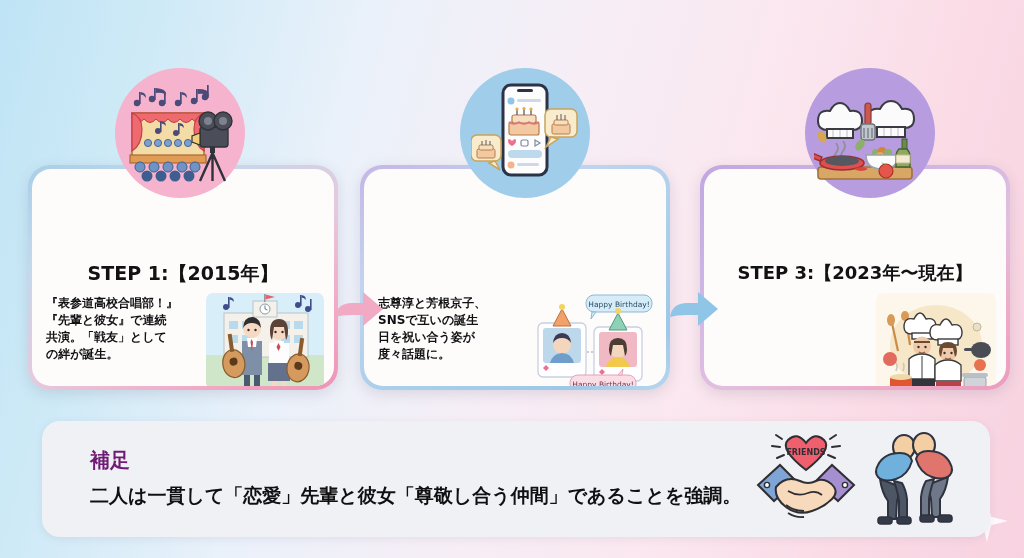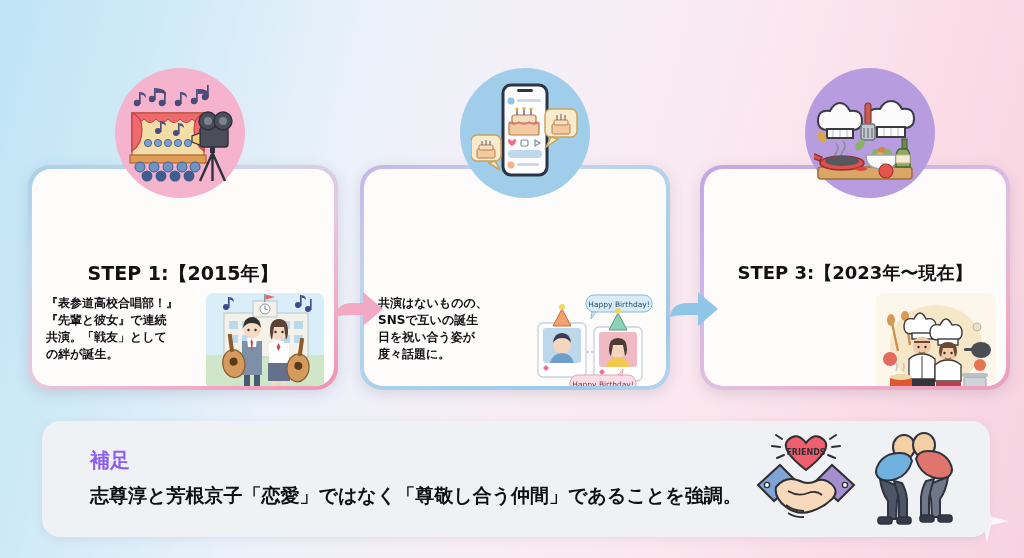--- a/index.html
+++ b/index.html
@@ -119,21 +119,21 @@
 
   
   #footer {
     position:absolute; left:42px; top:421px; width:948px; height:116px;
     background:#eff1f4;
     border-radius:18px;
     box-shadow:0 2px 9px rgba(90,90,110,.10);
   }
   #footer-text { position:absolute; left:48px; top:26px; }
   #footer-heading {
-    font-size:20px; font-weight:bold; color:#8b5cf6; margin-bottom:9px;
+    font-size:20px; font-weight:bold; color:#701a75; margin-bottom:9px;
     font-family:"DejaVu Sans","Liberation Sans",sans-serif;
   }
   #footer-note {
     font-size:19px; font-weight:bold; color:#101012; white-space:nowrap;
     font-family:"DejaVu Sans","Liberation Sans",sans-serif;
   }
   #footer-illus { position:absolute; right:28px; top:8px; display:flex; align-items:center; gap:6px; }
 </style>
 </head>
 <body>
@@ -232,21 +232,21 @@
             </div>
           </div>
         </div>
       </div>
     </div>
 
     <div class="card-wrap" id="card-2-wrap">
       <div class="card" id="card-2">
         <div class="card-inner">
           <div class="step-body">
-            <div class="step-text">共演はないものの、
+            <div class="step-text">志尊淳と芳根京子、
 SNSで互いの誕生
 日を祝い合う姿が
 度々話題に。</div>
             <div class="step-illu">
               <svg width="122" height="100" viewBox="0 0 122 100">
 
                 <g>
                   <rect x="52" y="2" width="66" height="17" rx="8" fill="#d6ecf8" stroke="#8fb8d0" stroke-width="1"></rect>
                   <path d="M62 19 l-5 7 l1-7z" fill="#d6ecf8" stroke="#8fb8d0" stroke-width="1"></path>
                   <text x="85" y="14" font-size="7.5" fill="#2b4f66" text-anchor="middle" font-family="DejaVu Sans, sans-serif">Happy Birthday!</text>
@@ -574,21 +574,21 @@
     <div class="arrow" id="arrow-2">
       <svg width="54" height="46" viewBox="0 0 54 46">
         <path d="M2 30 q2-14 17-14 h11 v-11 l20 17 l-20 17 v-11 h-10 q-12 0-18 2z" fill="#8fc6e8"></path>
       </svg>
     </div>
   </div>
 
   <div id="footer">
     <div id="footer-text">
       <div id="footer-heading">補足</div>
-      <div id="footer-note">志尊淳と芳根京子「恋愛」ではなく「尊敬し合う仲間」であることを強調。</div>
+      <div id="footer-note">二人は一貫して「恋愛」先輩と彼女「尊敬し合う仲間」であることを強調。</div>
     </div>
     <div id="footer-illus">
 
       <div>
         <svg width="104" height="98" viewBox="0 0 104 98">
 
           <g>
             <path d="M52 14 q-9-12-18-3 q-9 9 18 30 q27-21 18-30 q-9-9-18 3z" fill="#ef5f6e" stroke="#2f2f33" stroke-width="2"></path>
             <text x="52" y="26" font-size="8" font-weight="bold" fill="#2f2f33" text-anchor="middle" font-family="DejaVu Sans, sans-serif">FRIENDS</text>
           </g>

